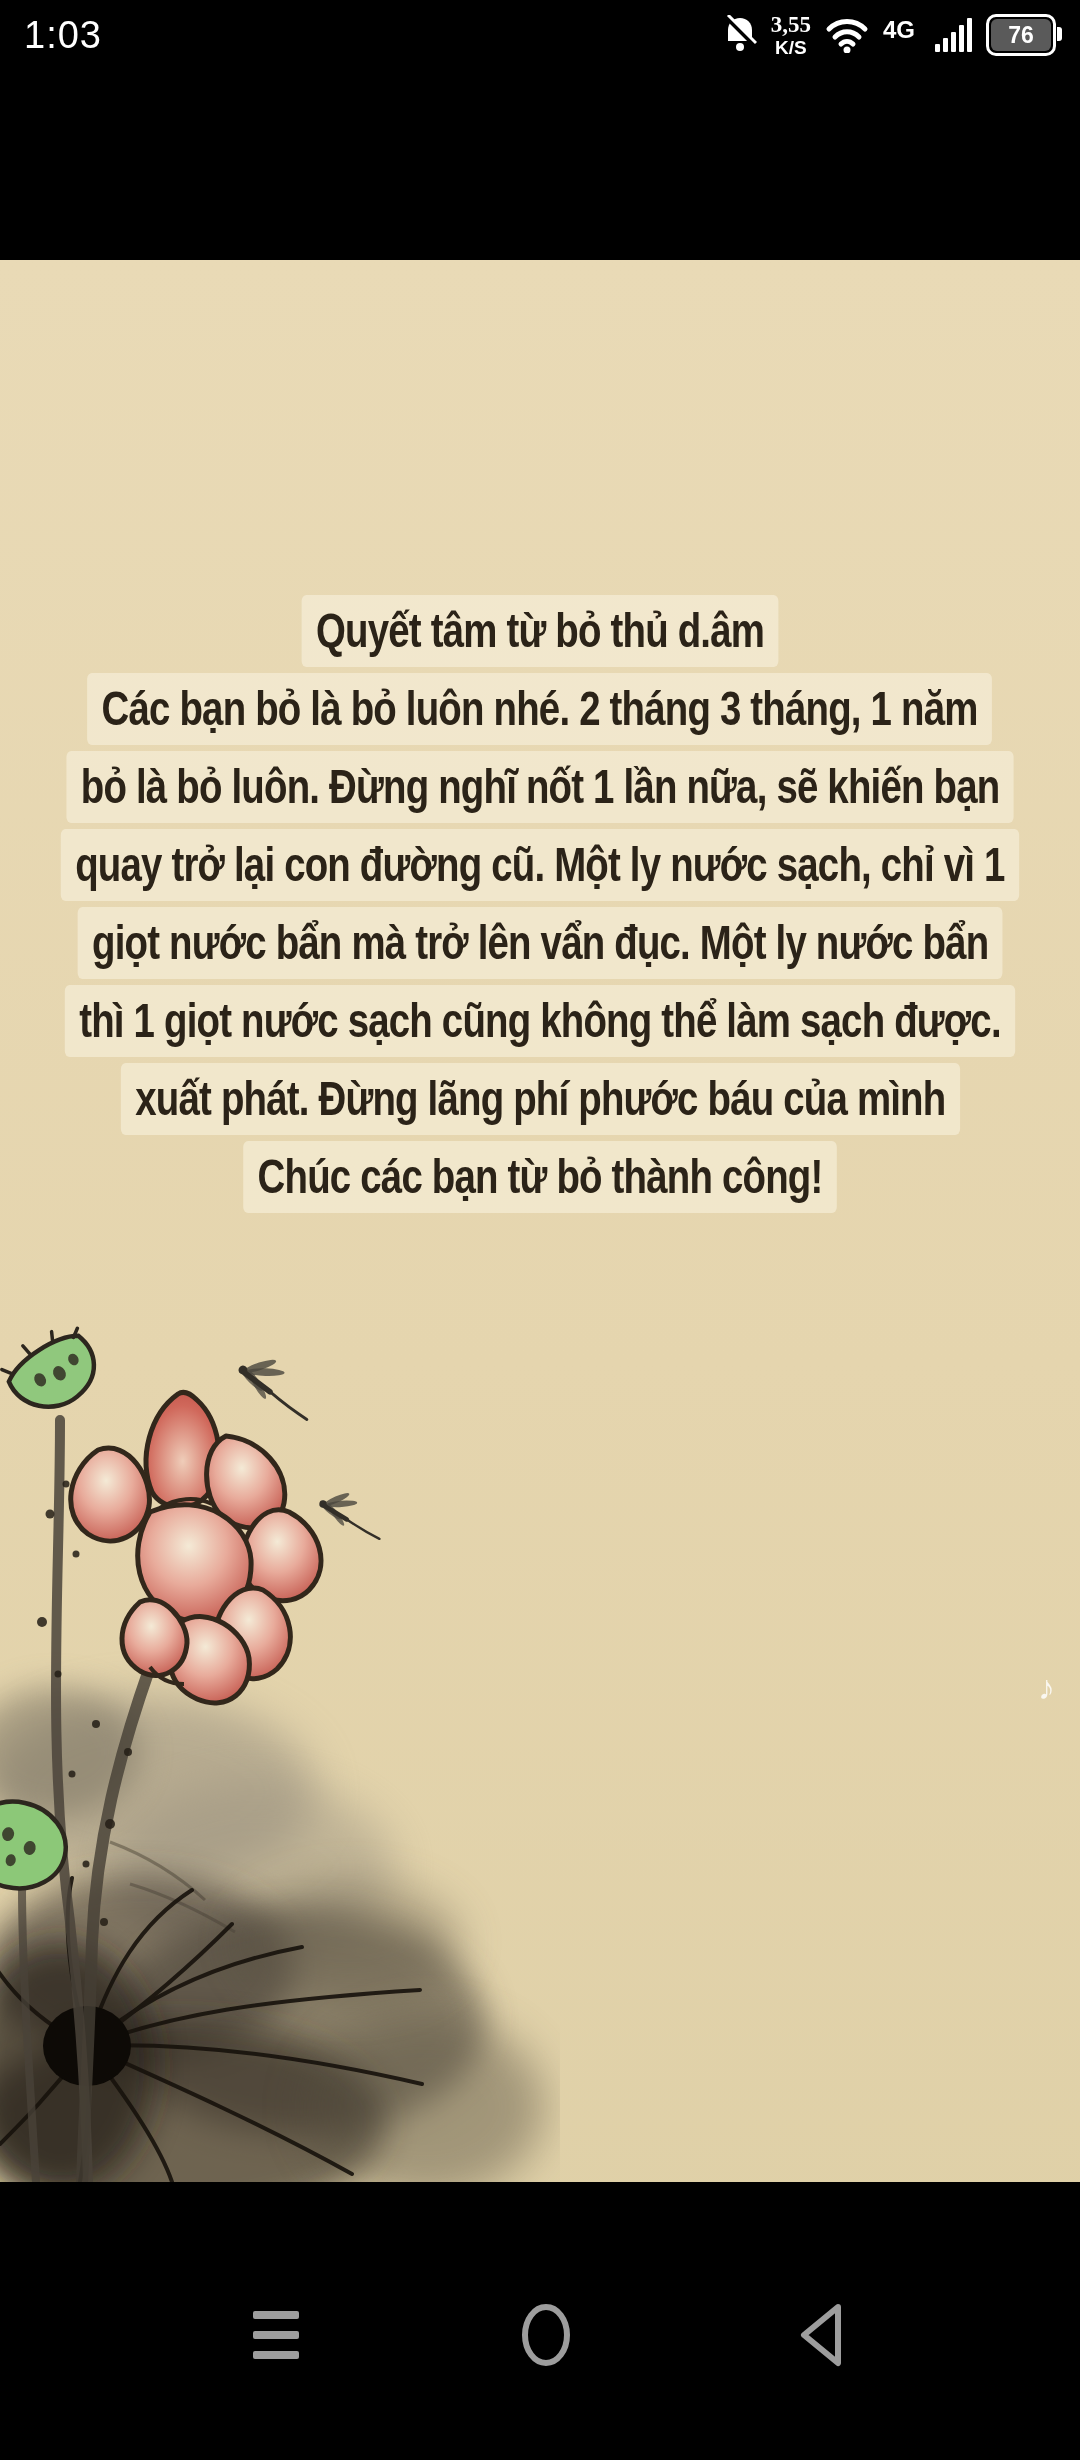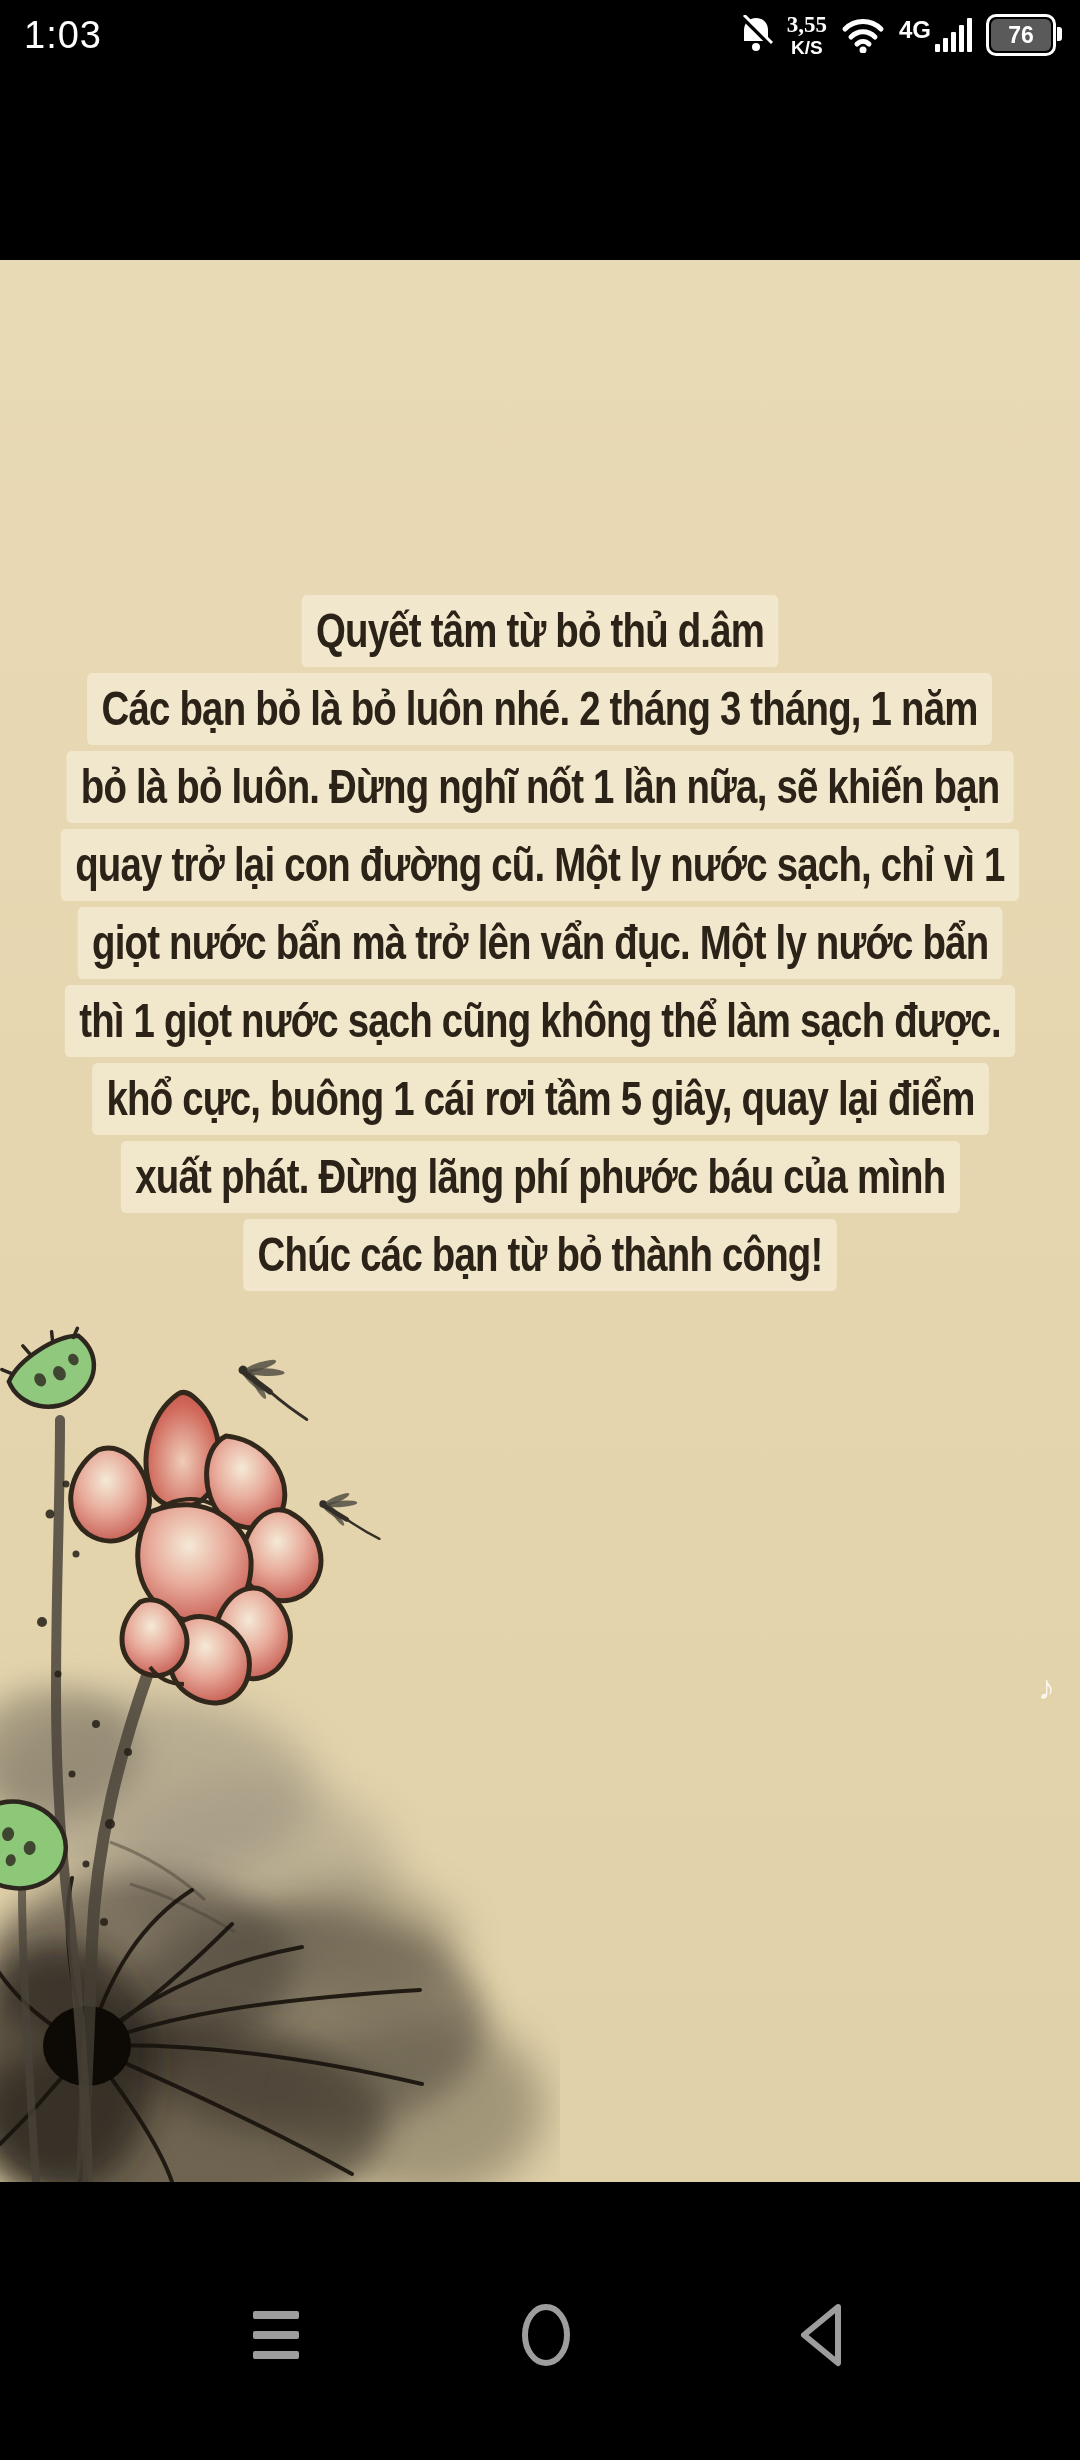--- a/index.html
+++ b/index.html
@@ -7,21 +7,21 @@
           font-family:"Liberation Sans",sans-serif;}
 
   
   .status-bar{position:absolute;top:0;left:0;width:1080px;height:70px;display:flex;
               justify-content:space-between;align-items:center;padding:12px 24px;box-sizing:border-box;color:#fff;}
   .sb-time{font-size:38px;font-weight:400;letter-spacing:1px;}
   .sb-right{display:flex;align-items:center;gap:14px;}
   .sb-speed{display:flex;flex-direction:column;align-items:center;line-height:1;}
   .sb-speed .v{font-size:23px;font-weight:700;font-family:Liberation Serif, serif;}
   .sb-speed .u{font-size:19px;font-weight:700;margin-top:2px;}
-  .sb-net{display:flex;align-items:flex-start;gap:4px;}
+  .sb-net{display:flex;align-items:flex-start;gap:20px;}
   .sb-net .t{font-size:24px;font-weight:700;line-height:1;}
   .bars{display:flex;align-items:flex-end;gap:3px;height:34px;}
   .bars i{display:block;width:5px;background:#fff;border-radius:1px;}
   .battery{position:relative;width:64px;height:36px;border:3px solid #fff;border-radius:10px;
            display:flex;align-items:center;justify-content:center;}
   .battery .fill{position:absolute;inset:2px;background:#5a5a5a;border-radius:6px;}
   .battery .pct{position:relative;font-size:23px;font-weight:700;color:#fff;}
   .battery .nub{position:absolute;right:-9px;top:10px;width:5px;height:14px;background:#fff;border-radius:0 3px 3px 0;}
 
   
@@ -101,23 +101,20 @@
           <span class="t-inner">bỏ là bỏ luôn. Đừng nghĩ nốt 1 lần nữa, sẽ khiến bạn</span>
         </div>
       <div class="t-row">
           <span class="t-inner">quay trở lại con đường cũ. Một ly nước sạch, chỉ vì 1</span>
         </div>
       <div class="t-row">
           <span class="t-inner">giọt nước bẩn mà trở lên vẩn đục. Một ly nước bẩn</span>
         </div>
       <div class="t-row">
           <span class="t-inner">thì 1 giọt nước sạch cũng không thể làm sạch được.</span>
-        </div>
-      <div class="t-row">
-          <span class="t-inner">khổ cực, buông 1 cái rơi tầm 5 giây, quay lại điểm</span>
         </div>
       <div class="t-row">
           <span class="t-inner">xuất phát. Đừng lãng phí phước báu của mình</span>
         </div>
       <div class="t-row">
           <span class="t-inner">Chúc các bạn từ bỏ thành công!</span>
         </div>
     </div>
 
     <svg class="painting" viewBox="0 0 560 860">

